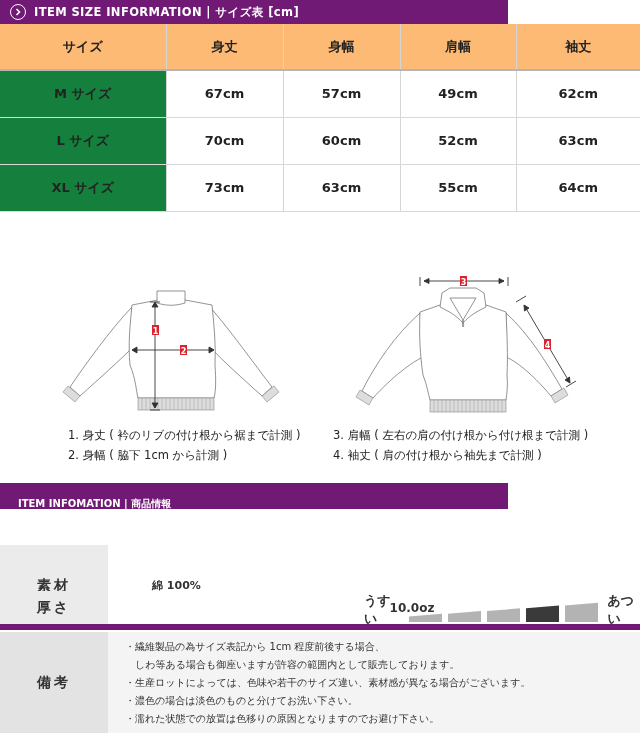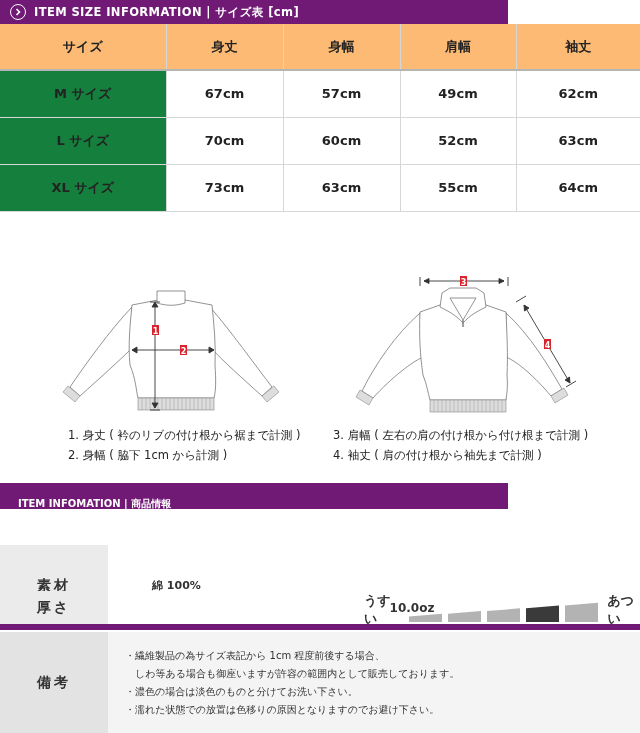--- a/index.html
+++ b/index.html
@@ -258,16 +258,17 @@
       <span class="endlbl">あつい</span>
     </div>
   </div>
 </div>
 
 <div class="info row-remarks">
   <div class="lbl">備考</div>
   <div class="val">
     <div class="line">・繊維製品の為サイズ表記から 1cm 程度前後する場合、</div>
     <div class="line">　しわ等ある場合も御座いますが許容の範囲内として販売しております。</div>
+    <div class="line">・生産ロットによっては、色味や若干のサイズ違い、素材感が異なる場合がございます。</div>
     <div class="line">・濃色の場合は淡色のものと分けてお洗い下さい。</div>
     <div class="line">・濡れた状態での放置は色移りの原因となりますのでお避け下さい。</div>
   </div>
 </div>
 
 </body></html>

